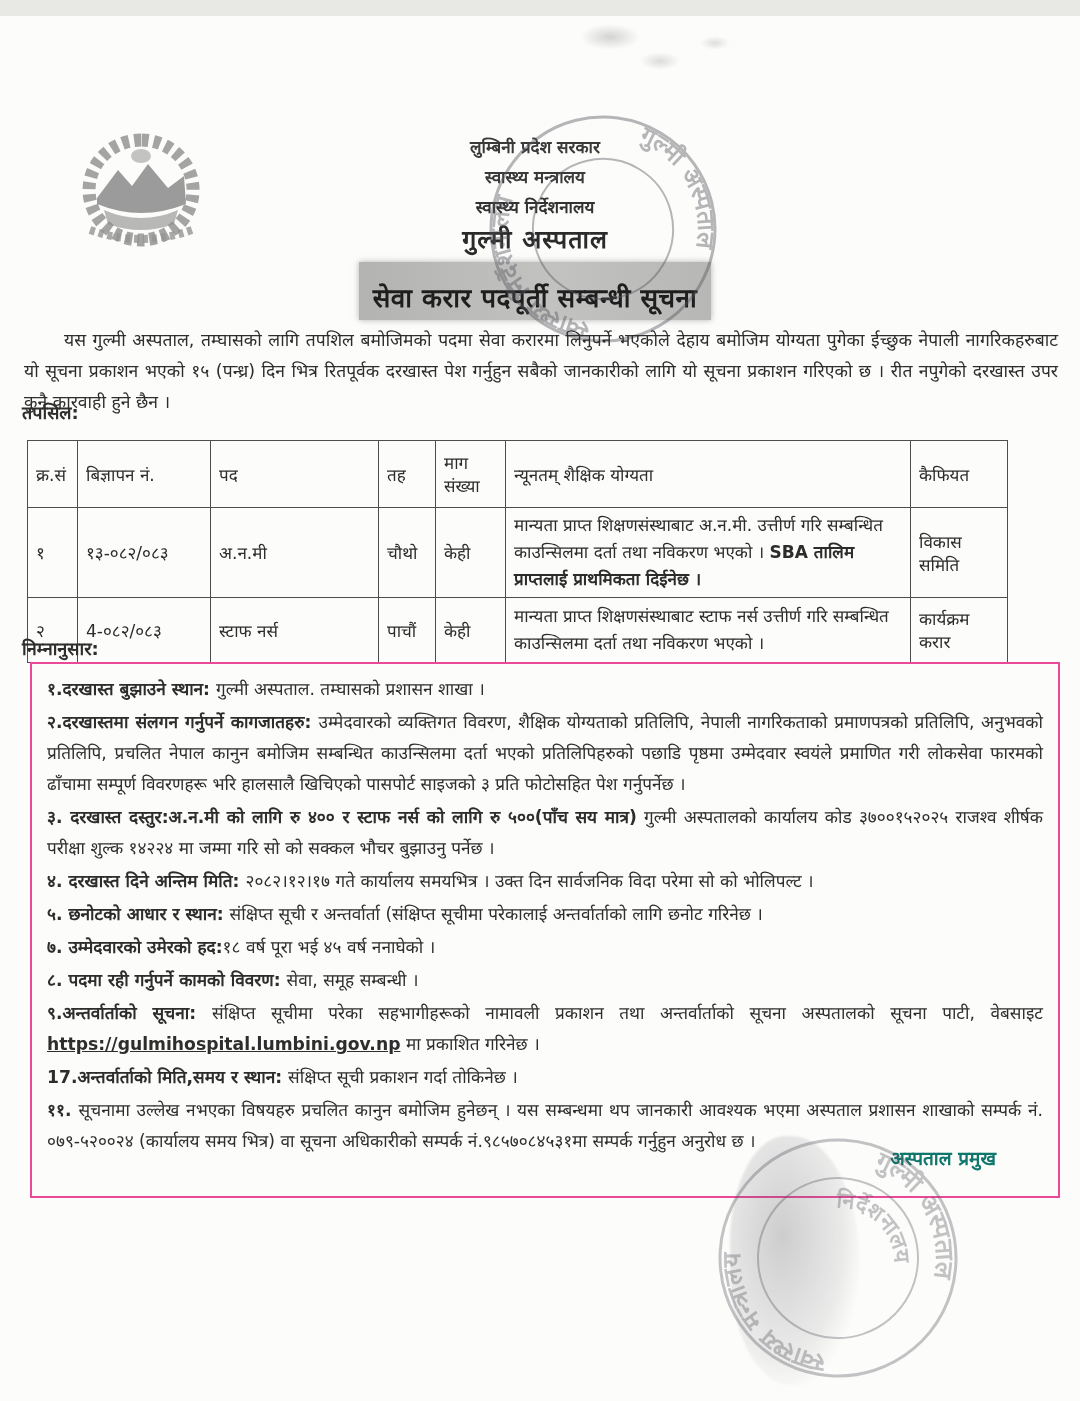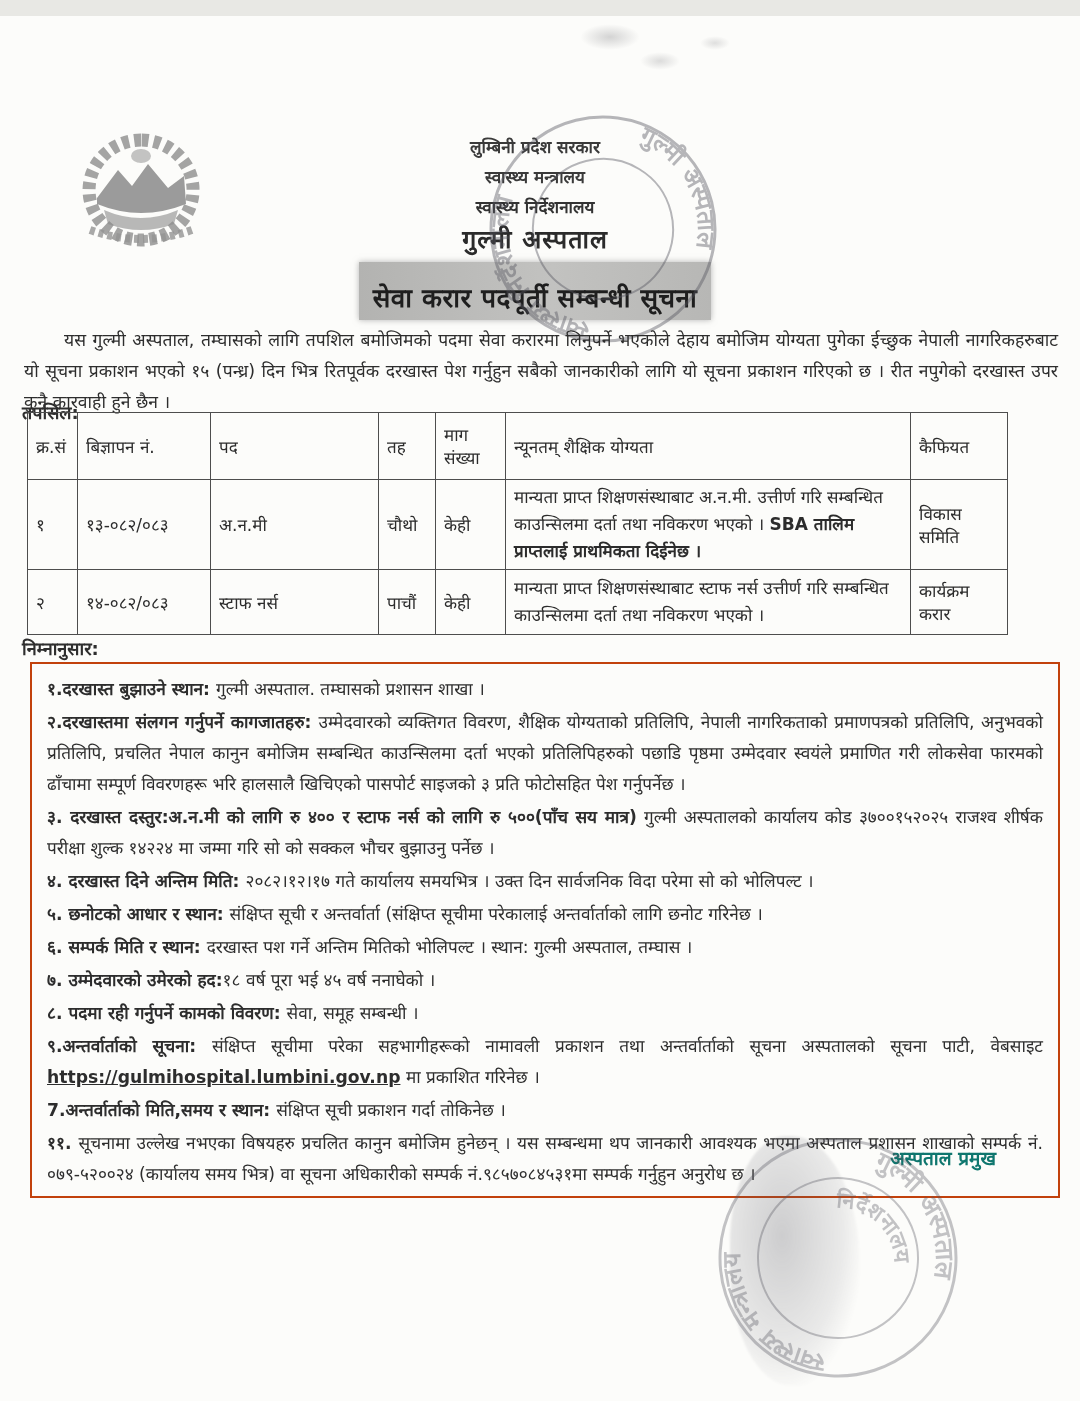--- a/index.html
+++ b/index.html
@@ -46,41 +46,41 @@
   .intro{
     position:absolute;left:24px;top:309px;width:1034px;
     font-size:17.5px;line-height:31px;text-align:justify;text-indent:40px;
     color:#2d2d2d;
   }
 
   .tapsil-label{position:absolute;left:22px;top:384px;font-size:18px;font-weight:700;}
 
   
   .vtable{
-    position:absolute;left:27px;top:396px;width:980px;
+    position:absolute;left:27px;top:424px;width:980px;
     border-collapse:collapse;table-layout:fixed;
     font-size:17px;color:#2c2c2c;
   }
   .vtable th,.vtable td{
     border:1.6px solid #4d4d4d;
     padding:4px 8px;vertical-align:middle;text-align:left;
     font-weight:400;
   }
   .vtable th{height:58px;font-weight:400;}
   .vtable .r1 td{height:80px;}
   .vtable .r2 td{height:56px;}
   .qual{line-height:27px;}
   .qual b{font-weight:700;}
 
   .nimna-label{position:absolute;left:22px;top:620px;font-size:18px;font-weight:700;}
 
   
   .notes-box{
     position:absolute;left:30px;top:646px;width:996px;height:500px;
-    border:2px solid #c2410c;
+    border:2px solid #ec4899;
     padding:8px 15px 24px 15px;
     font-size:17.2px;line-height:31px;color:#2d2d2d;
   }
   .point{margin:2px 0;text-align:justify;}
   .point .pl{font-weight:700;}
   .point .purl{font-weight:700;text-decoration:underline;}
   .signature{
     position:absolute;right:62px;bottom:22px;
     font-size:19px;font-weight:700;color:#0f766e;
   }
@@ -158,43 +158,42 @@
       <td>१</td>
       <td>१३-०८२/०८३</td>
       <td>अ.न.मी</td>
       <td>चौथो</td>
       <td>केही</td>
       <td class="qual"><span>मान्यता प्राप्त शिक्षणसंस्थाबाट अ.न.मी. उत्तीर्ण गरि सम्बन्धित काउन्सिलमा दर्ता तथा नविकरण भएको । </span><b>SBA तालिम प्राप्तलाई प्राथमिकता दिईनेछ ।</b></td>
       <td>विकास समिति</td>
     </tr>
     <tr class="r2">
       <td>२</td>
-      <td>१४-०८२/०८३</td>
+      <td>4-०८२/०८३</td>
       <td>स्टाफ नर्स</td>
       <td>पाचौं</td>
       <td>केही</td>
       <td class="qual"><span>मान्यता प्राप्त शिक्षणसंस्थाबाट स्टाफ नर्स उत्तीर्ण गरि सम्बन्धित काउन्सिलमा दर्ता तथा नविकरण भएको ।</span></td>
       <td>कार्यक्रम करार</td>
     </tr>
   </tbody>
     </table>
 
   <div class="nimna-label">निम्नानुसार:</div>
 
   <div class="notes-box">
     <div class="point"><b class="pl">१.दरखास्त बुझाउने स्थान: </b><span>गुल्मी अस्पताल. तम्घासको प्रशासन शाखा ।</span></div>
     <div class="point"><b class="pl">२.दरखास्तमा संलगन गर्नुपर्ने कागजातहरु: </b><span>उम्मेदवारको व्यक्तिगत विवरण, शैक्षिक योग्यताको प्रतिलिपि, नेपाली नागरिकताको प्रमाणपत्रको प्रतिलिपि, अनुभवको प्रतिलिपि, प्रचलित नेपाल कानुन बमोजिम सम्बन्धित काउन्सिलमा दर्ता भएको प्रतिलिपिहरुको पछाडि पृष्ठमा उम्मेदवार स्वयंले प्रमाणित गरी लोकसेवा फारमको ढाँचामा सम्पूर्ण विवरणहरू भरि हालसालै खिचिएको पासपोर्ट साइजको ३ प्रति फोटोसहित पेश गर्नुपर्नेछ ।</span></div>
     <div class="point"><b class="pl">३. दरखास्त दस्तुर:</b><b class="pl">अ.न.मी को लागि रु ४०० र स्टाफ नर्स को लागि रु ५००(पाँच सय मात्र)</b><span> गुल्मी अस्पतालको कार्यालय कोड ३७००१५२०२५ राजश्व शीर्षक परीक्षा शुल्क १४२२४ मा जम्मा गरि सो को सक्कल भौचर बुझाउनु पर्नेछ ।</span></div>
     <div class="point"><b class="pl">४. दरखास्त दिने अन्तिम मिति: </b><span>२०८२।१२।१७ गते कार्यालय समयभित्र । उक्त दिन सार्वजनिक विदा परेमा सो को भोलिपल्ट ।</span></div>
     <div class="point"><b class="pl">५. छनोटको आधार र स्थान: </b><span>संक्षिप्त सूची र अन्तर्वार्ता (संक्षिप्त सूचीमा परेकालाई अन्तर्वार्ताको लागि छनोट गरिनेछ ।</span></div>
-    <div class="point"><b class="pl">६. सम्पर्क मिति र स्थान: </b><span>दरखास्त पश गर्ने अन्तिम मितिको भोलिपल्ट । स्थान: गुल्मी अस्पताल, तम्घास ।</span></div>
     <div class="point"><b class="pl">७. उम्मेदवारको उमेरको हद:</b><span>१८ वर्ष पूरा भई ४५ वर्ष ननाघेको ।</span></div>
     <div class="point"><b class="pl">८. पदमा रही गर्नुपर्ने कामको विवरण: </b><span>सेवा, समूह सम्बन्धी ।</span></div>
     <div class="point"><b class="pl">९.अन्तर्वार्ताको सूचना: </b><span>संक्षिप्त सूचीमा परेका सहभागीहरूको नामावली प्रकाशन तथा अन्तर्वार्ताको सूचना अस्पतालको सूचना पाटी, वेबसाइट </span><b class="purl">https://gulmihospital.lumbini.gov.np</b><span> मा प्रकाशित गरिनेछ ।</span></div>
-    <div class="point"><b class="pl">7.अन्तर्वार्ताको मिति,समय र स्थान: </b><span>संक्षिप्त सूची प्रकाशन गर्दा तोकिनेछ ।</span></div>
+    <div class="point"><b class="pl">17.अन्तर्वार्ताको मिति,समय र स्थान: </b><span>संक्षिप्त सूची प्रकाशन गर्दा तोकिनेछ ।</span></div>
     <div class="point"><b class="pl">११. </b><span>सूचनामा उल्लेख नभएका विषयहरु प्रचलित कानुन बमोजिम हुनेछन् । यस सम्बन्धमा थप जानकारी आवश्यक भएमा अस्पताल प्रशासन शाखाको सम्पर्क नं. ०७९-५२००२४ (कार्यालय समय भित्र) वा सूचना अधिकारीको सम्पर्क नं.९८५७०८४५३१मा सम्पर्क गर्नुहुन अनुरोध छ ।</span></div>
 
     <div class="signature">अस्पताल प्रमुख</div>
   </div>
 
   <div class="stamp-blob"></div>
   <svg class="stamp-bottom" viewBox="0 0 300 300">
     <defs>
       <path id="arcB1" d="M150,52 a98,98 0 0,1 0,196"></path>
       <path id="arcB2" d="M150,248 a98,98 0 0,1 0,-196"></path>

